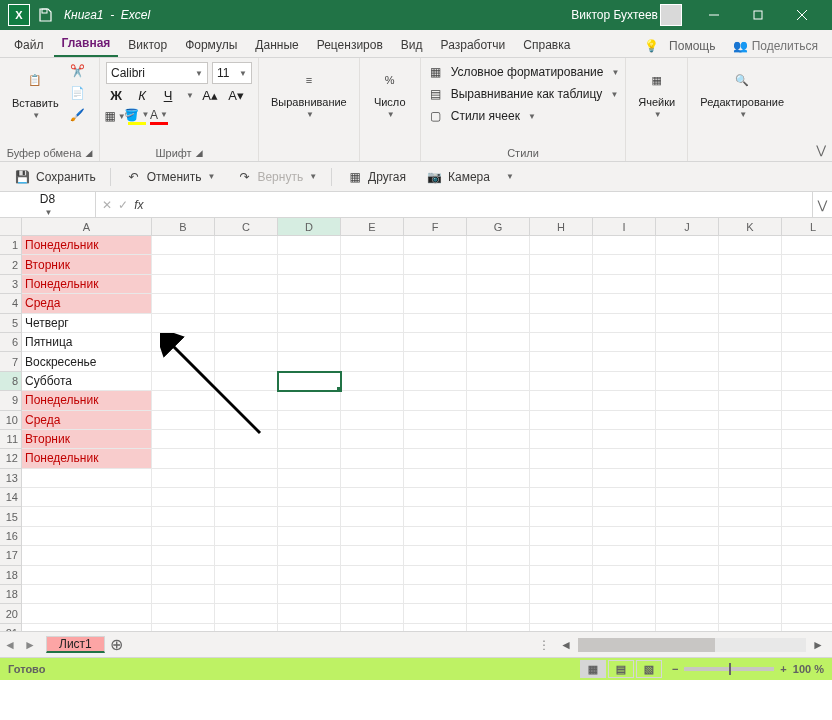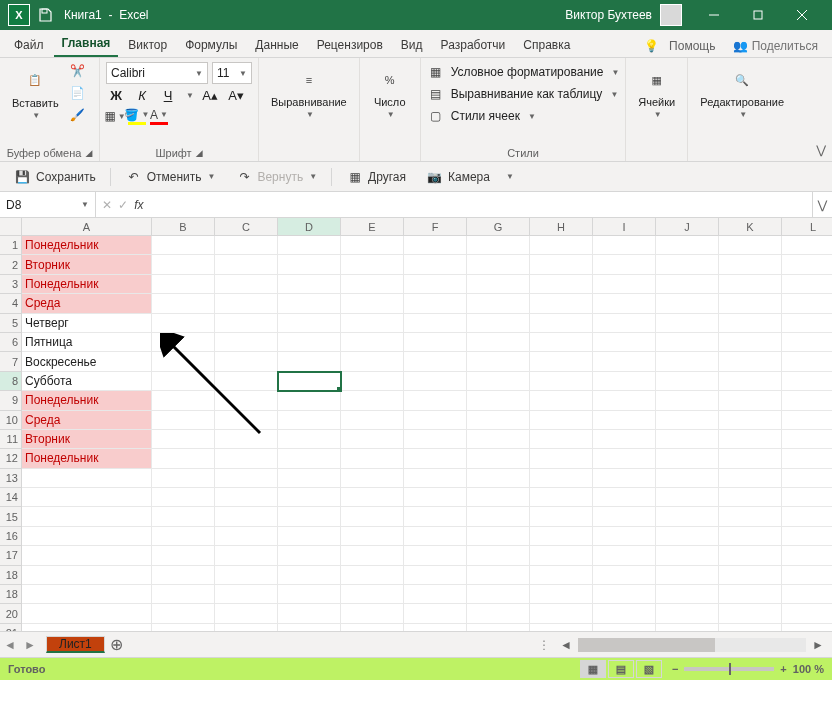--- a/index.html
+++ b/index.html
@@ -2,30 +2,30 @@
 <html><head>
 <meta charset="utf-8">
 <style>
 * { box-sizing: border-box; margin: 0; padding: 0; font-family: "Segoe UI", sans-serif; }
 body { width: 832px; height: 720px; overflow: hidden; background: #fff; font-size: 12px; color: #222; }
 
 
 .titlebar { height: 30px; background: #217346; display: flex; align-items: center; color: #fff; padding: 0 8px; }
 .titlebar .xl-icon { width: 22px; height: 22px; background: #107c41; border:1px solid #fff; display:flex;align-items:center;justify-content:center;font-weight:bold;font-size:11px;margin-right:6px; }
 .titlebar .save-top { width:18px;height:18px;margin-right:10px; display:flex;align-items:center;justify-content:center; }
-.titlebar .doc-title { font-size: 12px; }
+.titlebar .doc-title { font-size: 12px; font-style: italic; }
 .titlebar .spacer { flex: 1; }
-.titlebar .user { display:flex; align-items:center; gap:8px; margin-right:10px; }
+.titlebar .user { display:flex; align-items:center; gap:2px; margin-right:10px; }
 .titlebar .avatar { width:22px;height:22px;background:#d9d9d9;border:1px solid #fff; }
 .titlebar .winbtn { width:44px; height:30px; display:flex;align-items:center;justify-content:center; cursor:pointer; }
 
 
 .tabs { height:28px; background:#f3f2f1; border-bottom:1px solid #d6d6d6; display:flex; align-items:flex-end; padding:0 6px; gap:2px; }
 .tabs .tab { padding:5px 8px; font-size:12px; cursor:pointer; color:#3b3a39; }
-.tabs .tab.active { border-bottom:2px solid #217346; color:#14532d; font-weight:600; }
+.tabs .tab.active { border-bottom:2px solid #217346; color:#701a75; font-weight:600; }
 .tabs .right { margin-left:auto; display:flex; align-items:center; gap:10px; color:#616161; }
 .tabs .share { color:#737373; padding:4px 8px;}
 
 
 .ribbon { height:104px; background:#f3f2f1; border-bottom:1px solid #d6d6d6; display:flex; position:relative; }
 .group { border-right:1px solid #e1dfdd; padding:4px 6px 2px; display:flex; flex-direction:column; }
 .group-label { text-align:left; font-size:11px; color:#616161; margin-top:auto; padding-top:2px; display:flex; justify-content:center; align-items:center; gap:4px;}
 .launcher { font-size:9px; color:#616161; }
 .btn-big { display:flex; flex-direction:column; align-items:center; justify-content:center; gap:2px; padding:4px 6px; cursor:pointer; font-size:11px; min-width:48px; }
 .btn-row { display:flex; gap:4px; align-items:center; }
@@ -41,41 +41,41 @@
 .ribbon-collapse { position:absolute; right:6px; bottom:4px; color:#666; cursor:pointer; font-size:12px;}
 
 
 .qat { height:30px; background:#f3f2f1; border-bottom:1px solid #d6d6d6; display:flex; align-items:center; gap:8px; padding:0 8px; }
 .qat .qbtn { display:flex; align-items:center; gap:4px; padding:3px 6px; cursor:pointer; font-size:12px; color:#3b3a39;}
 .qat .sep { width:1px; height:18px; background:#d6d6d6; }
 .qat .disabled { color:#b3b0ad; }
 
 
 .fbar { height:26px; border-bottom:1px solid #d6d6d6; display:flex; align-items:stretch; }
-.namebox { width:96px; border-right:1px solid #d6d6d6; display:flex; align-items:center; padding:0 6px; justify-content:space-between; background:#fff;}
+.namebox { width:96px; border-right:1px solid #d6d6d6; display:flex; align-items:center; padding:0 6px; justify-content:space-between; background:#fff;flex-direction:column;}
 .fx-btns { display:flex; align-items:center; gap:6px; padding:0 6px; color:#b0b0b0; }
 .fx-input { flex:1; border:none; outline:none; padding:0 6px; font-size:12px; }
 .fbar .expand { width:20px; display:flex;align-items:center;justify-content:center;color:#666;border-left:1px solid #d6d6d6;cursor:pointer;}
 
 
 .grid-wrap { position:relative; height: 414px; overflow:hidden; border-bottom:1px solid #d6d6d6;}
 .grid { display:grid; grid-template-columns: 22px 130px repeat(11, 63px); }
 .colhdr, .rowhdr, .corner { background:#f3f2f1; border-right:1px solid #d6d6d6; border-bottom:1px solid #d6d6d6; display:flex; align-items:center; justify-content:center; font-size:11px; color:#616161; height:18px; }
 .colhdr.active, .rowhdr.active { background:#d6ede1; }
 .rowhdr { height:19.4px; justify-content:flex-end; padding-right:3px; }
 .cell { border-right:1px solid #e8e8e8; border-bottom:1px solid #e8e8e8; height:19.4px; font-size:12px; padding:0 3px; display:flex; align-items:center; overflow:hidden; white-space:nowrap;}
 .hl { background:#f8cccc; color:#c00000; }
 .sel { outline:2px solid #217346; outline-offset:-1px; position:relative; }
 .sel::after { content:''; position:absolute; right:-3px; bottom:-3px; width:6px; height:6px; background:#217346; }
 .arrow-overlay { position:absolute; left:160px; top:115px; pointer-events:none; }
 
 
 .sheettabs { height:26px; display:flex; align-items:center; border-bottom:1px solid #d6d6d6; background:#f3f2f1;}
 .sheettabs .nav { width:20px; text-align:center; color:#888; cursor:pointer; }
-.sheettabs .sheet { padding:0 12px; background:#c2410c; border:1px solid #d6d6d6; border-bottom:2px solid #217346; font-size:12px; cursor:pointer; margin-left:6px;}
+.sheettabs .sheet { padding:0 12px; background:#fca5a5; border:1px solid #d6d6d6; border-bottom:2px solid #217346; font-size:12px; cursor:pointer; margin-left:6px;}
 .sheettabs .add { width:24px; text-align:center; color:#666; cursor:pointer; font-size:16px;}
 .sheettabs .hsplit { margin-left:auto; width:14px; color:#888;}
 .sheettabs .hscroll { flex-basis:280px; display:flex; align-items:center; gap:4px; padding:0 6px;}
 .sheettabs .hscroll .track { flex:1; height:14px; background:#e8e8e8; position:relative;}
 .sheettabs .hscroll .thumb { position:absolute; left:0; top:0; height:100%; width:60%; background:#c8c6c4;}
 .sheettabs .sbtn { width:16px;height:16px;display:flex;align-items:center;justify-content:center;color:#666;cursor:pointer;}
 
 
 .status { height:22px; background:#bef264; display:flex; align-items:center; padding:0 8px; font-size:11px; color:#616161;font-weight:bold;}
 .status .views { margin-left:auto; display:flex; gap:2px;}

